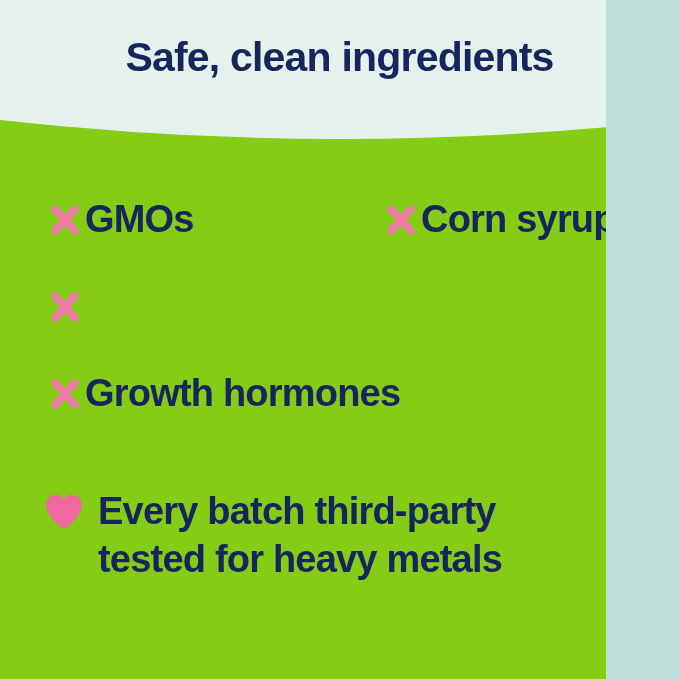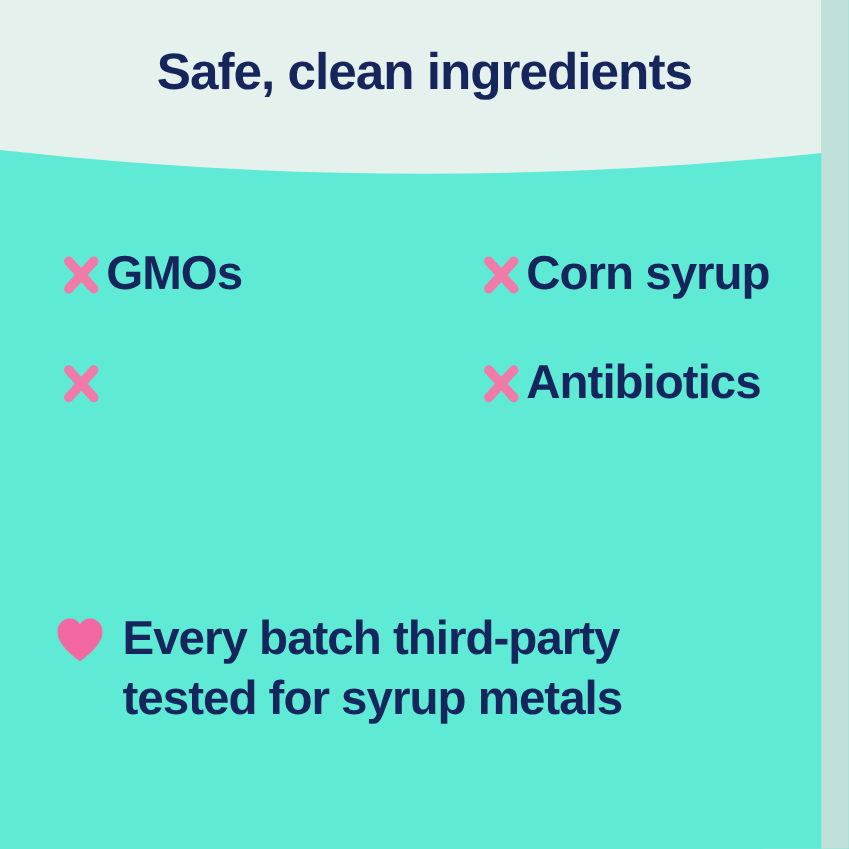--- a/index.html
+++ b/index.html
@@ -10,23 +10,23 @@
   body {
     width: 679px;
     height: 679px;
     font-family: "Liberation Sans", sans-serif;
     background: #bfe1da;
     overflow: hidden;
   }
 
   #poster {
     position: relative;
-    width: 657px;
+    width: 606px;
     height: 679px;
-    background: #5eead4;
+    background: #84cc16;
     overflow: hidden;
   }
 
   
   #header-band {
     position: absolute;
     left: 0;
     top: 0;
     width: 679px;
     height: 160px;
@@ -165,41 +165,43 @@
       <div class="grid-cell col-1">
         <span class="x-icon">
           <svg width="34" height="46" viewBox="0 0 34 46" aria-hidden="true">
             <g stroke="#f07ba8" stroke-width="7.5" stroke-linecap="round">
               <line x1="7" y1="11" x2="27" y2="33"></line>
               <line x1="27" y1="11" x2="7" y2="33"></line>
             </g>
           </svg>
         </span>
       </div>
-      <div class="grid-cell col-2">
-        <span class="x-icon">
-          <svg width="34" height="46" viewBox="0 0 34 46" aria-hidden="true">
-            <g stroke="#f07ba8" stroke-width="7.5" stroke-linecap="round">
-              <line x1="7" y1="11" x2="27" y2="33"></line>
-              <line x1="27" y1="11" x2="7" y2="33"></line>
-            </g>
-          </svg>
-        </span>
-        <span class="item-label">Antibiotics</span>
-      </div>
-    </div>
-
+    </div>
+
+    <div class="grid-row">
+      <div class="grid-cell col-1">
+        <span class="x-icon">
+          <svg width="34" height="46" viewBox="0 0 34 46" aria-hidden="true">
+            <g stroke="#f07ba8" stroke-width="7.5" stroke-linecap="round">
+              <line x1="7" y1="11" x2="27" y2="33"></line>
+              <line x1="27" y1="11" x2="7" y2="33"></line>
+            </g>
+          </svg>
+        </span>
+        <span class="item-label">Growth hormones</span>
+      </div>
+    </div>
 
   </div>
 
   <div id="highlight-block">
     <span class="heart-icon">
       <svg width="40" height="38" viewBox="0 0 40 38" aria-hidden="true">
         <path d="M20 36 C20 36 2 24.2 2 12.6 C2 6.2 6.6 1.8 12 1.8 C15.7 1.8 18.5 3.9 20 6.6 C21.5 3.9 24.3 1.8 28 1.8 C33.4 1.8 38 6.2 38 12.6 C38 24.2 20 36 20 36 Z" fill="#f368a0"></path>
       </svg>
     </span>
     <div id="highlight-text">
       <span class="hl-line">Every batch third-party</span>
-      <span class="hl-line">tested for syrup metals</span>
+      <span class="hl-line">tested for heavy metals</span>
     </div>
   </div>
 
 </div>
 
 </body></html>

